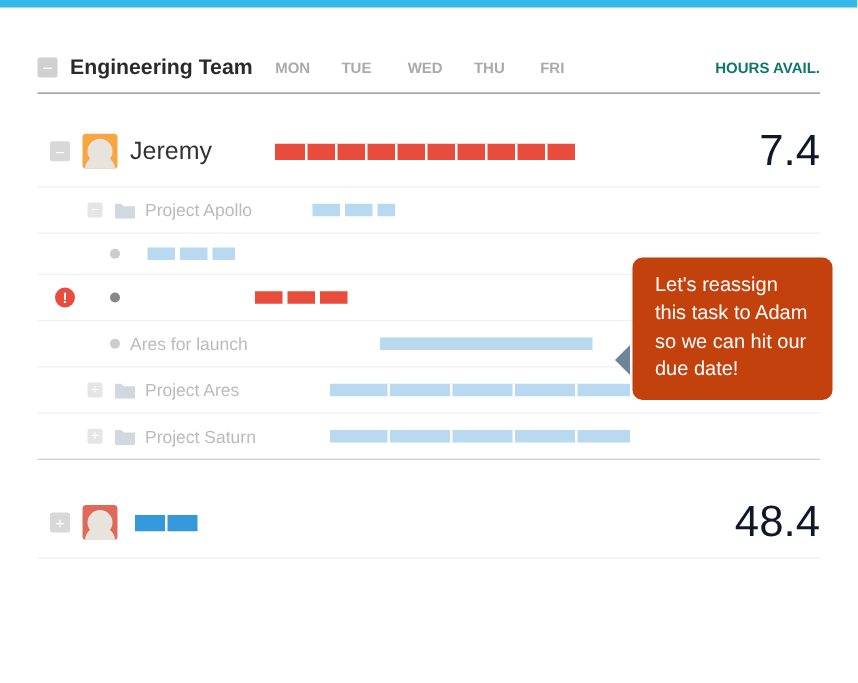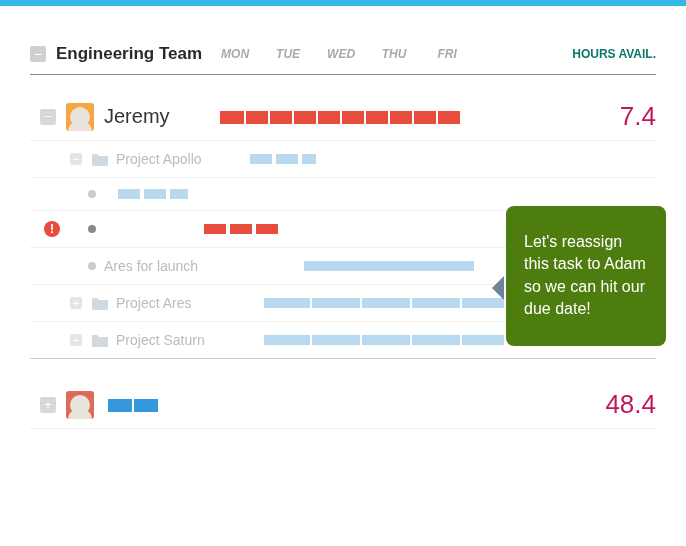--- a/index.html
+++ b/index.html
@@ -46,21 +46,21 @@
     white-space: nowrap;
   }
   .days {
     display: flex;
     gap: 23px;
     color: #aaa;
     font-size: 12px;
     font-weight: 600;
     flex: 1;
   }
-  .day { width: 30px; text-align: center; font-style: italic; }
+  .day { width: 30px; text-align: left; }
   .hours-label {
     font-size: 12px;
     font-weight: 700;
     color: #0f766e;
   }
 
   .person-row {
     display: flex;
     align-items: center;
     padding: 26px 0 8px 0;
@@ -99,23 +99,23 @@
     border-radius: 10px 10px 0 0;
     left:-2px; top:14px;
   }
   .person-name {
     font-size: 20px;
     font-weight: 400;
     color: #333;
     width: 112px;
   }
   .hours-num {
-    font-size: 26px;
+    font-size: 35px;
     font-weight: 300;
-    color: #be185d;
+    color: #0f172a;
     margin-left: auto;
     width: 70px;
     text-align: right;
   }
 
   .bar-area {
     width: 250px;
     height: 18px;
     position: relative;
     margin-left: 4px;
@@ -185,25 +185,25 @@
     top:1px;
   }
   .tseg.lblue { background:#b8d9ef; }
   .tseg.red { background:#e74c3c; }
 
   .tooltip {
     position: absolute;
     right: 20px;
     top: 200px;
     width: 160px;
-    background: #4d7c0f;
+    background: #c2410c;
     color: #fff;
     font-size: 16px;
     line-height: 1.4;
-    padding: 25px 18px;
+    padding: 12px 18px;
     border-radius: 8px;
   }
   .tooltip::before {
     content:"";
     position:absolute;
     left:-14px;
     top:70px;
     border: 12px solid transparent;
     border-right-color:#6e8597;
     border-left:none;

